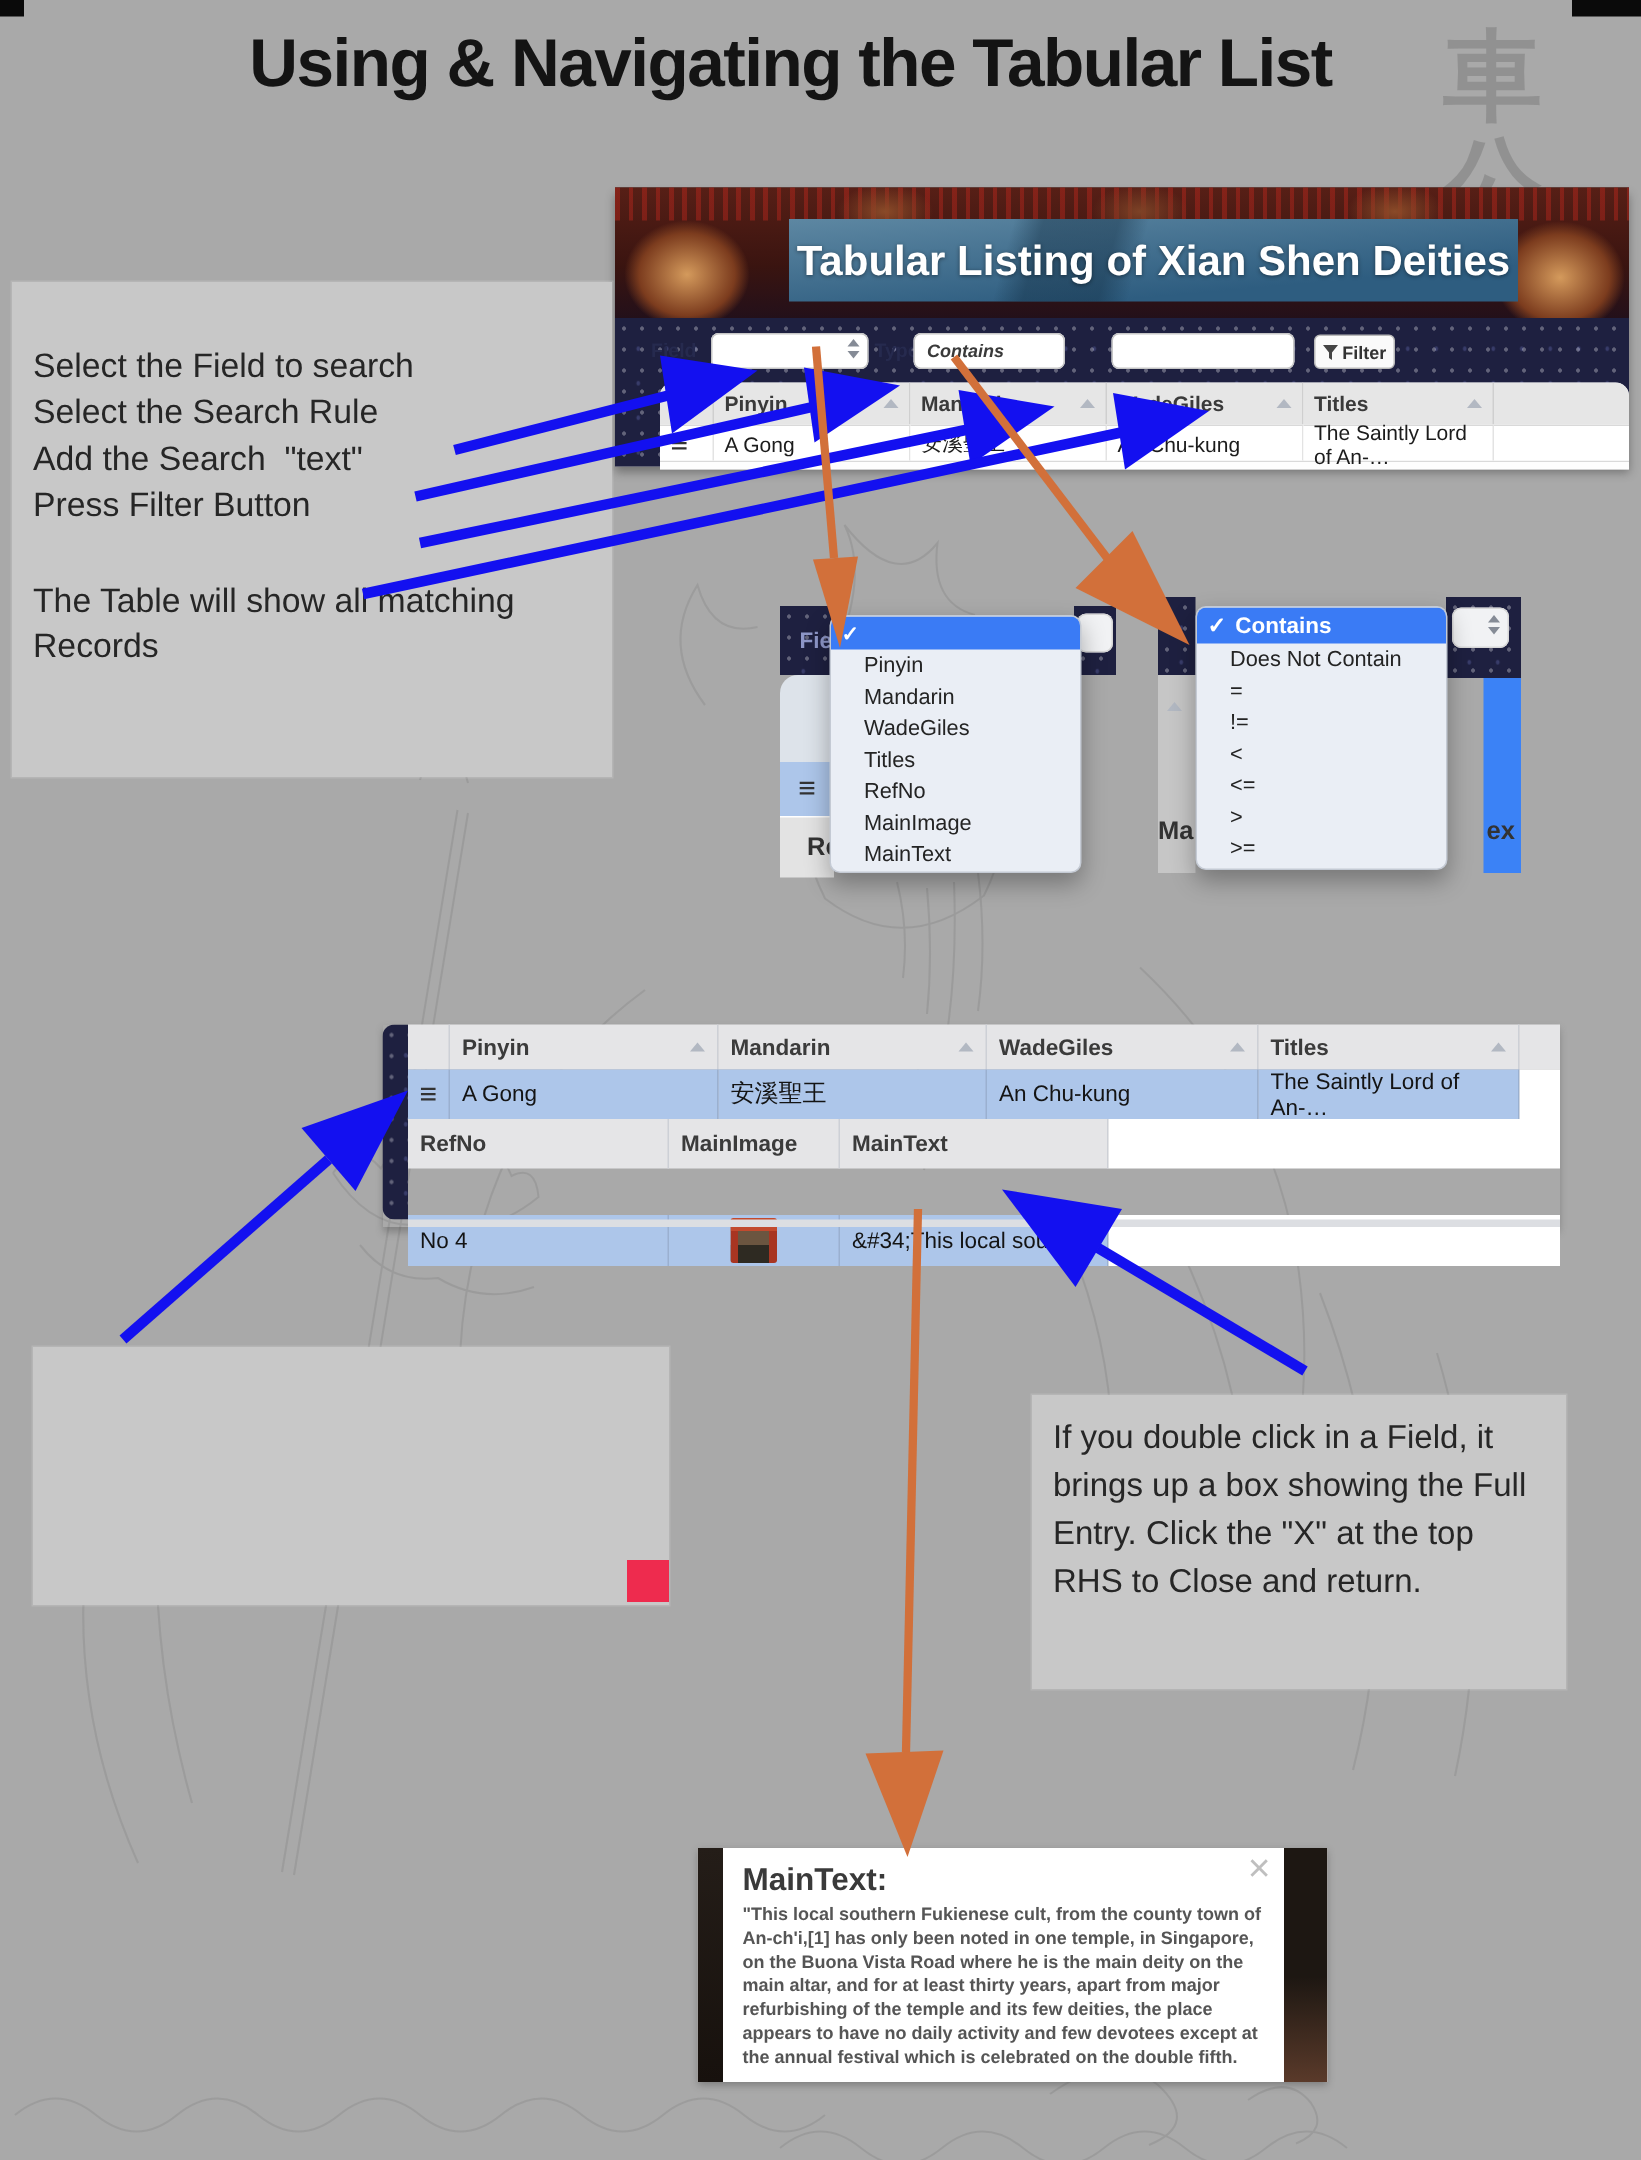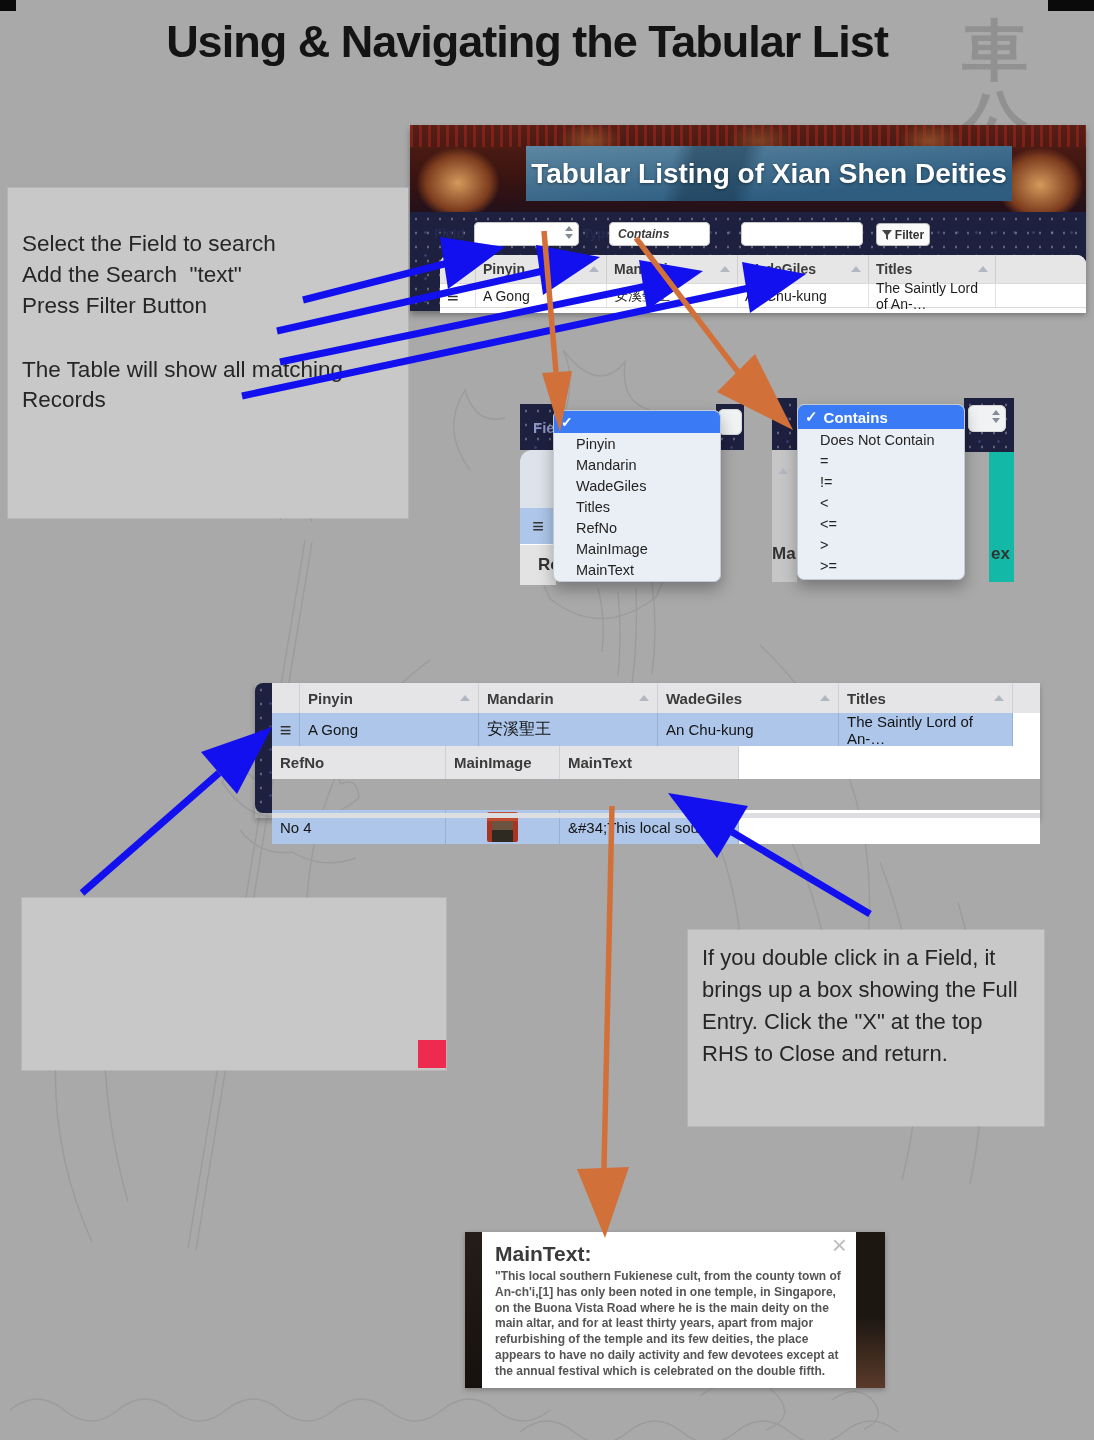--- a/index.html
+++ b/index.html
@@ -78,21 +78,21 @@
   #fmenu .bband{left:0;top:104px;width:36px;height:36px;background:#adc6ea;display:flex;align-items:center;justify-content:center;}
   #fmenu .gband{left:0;top:140px;width:36px;height:40px;background:#e3e3e3;border-top:1px solid #fff;display:flex;align-items:center;}
   #fmenu .gband span{font-size:17px;font-weight:700;color:#333;padding-left:18px;}
   #fmenu .menu{position:absolute;left:33px;top:6px;width:168px;height:172px;}
   #rmenu{left:772px;top:398px;width:242px;height:214px;}
   #rmenu .fl{left:0;top:0;width:25px;height:52px;}
   #rmenu .fr{left:192px;top:0;width:50px;height:54px;}
   #rmenu .lg{left:0;top:52px;width:25px;height:132px;background:#c6c6c6;}
   #rmenu .lg .car{position:absolute;left:6px;top:18px;}
   #rmenu .lg span{position:absolute;left:0;top:94px;font-size:17px;font-weight:700;color:#333;}
-  #rmenu .rg{left:217px;top:54px;width:25px;height:130px;background:#14b8a6;}
+  #rmenu .rg{left:217px;top:54px;width:25px;height:130px;background:#3b82f6;}
   #rmenu .rg span{position:absolute;left:2px;top:92px;font-size:17px;font-weight:700;color:#333;}
   #rmenu .band{left:18px;top:184px;width:224px;height:30px;background:#adc6ea;display:flex;align-items:center;overflow:hidden;}
   #rmenu .band .txt{font-size:17px;font-weight:700;color:#101010;margin-left:12px;white-space:nowrap;}
   #rmenu .menu{position:absolute;left:25px;top:6px;width:168px;height:176px;}
   #rmenu .menu .hl{height:24px;font-size:15px;}
   
   #mid{left:255px;top:683px;width:785px;height:135px;box-shadow:0 3px 5px rgba(70,70,70,.4);}
   #mid .strip{left:0;top:0;width:17px;height:130px;border-radius:8px 0 0 8px;}
   #mid .grid{left:17px;top:0;width:768px;}
   .mhc{height:30px;background:#e5e5e7;display:flex;align-items:center;justify-content:space-between;padding:0 8px;box-sizing:border-box;border-right:1px solid #cdd0d6;font-size:15px;font-weight:700;color:#3b3b3b;}
@@ -209,20 +209,21 @@
       <div class="dc w127">The Saintly Lord of An-…</div>
       <div class="dc w90"></div>
     </div>
     <div class="sliver"></div>
   </div>
 </div>
 
 <div id="noteA" class="abs panel">
   <div class="gap"></div>
   <div class="step">Select the Field to search</div>
+  <div class="step">Select the Search Rule</div>
   <div class="step">Add the Search  "text"</div>
   <div class="step">Press Filter Button</div>
   <div class="gap" style="height:34px;"></div>
   <div>The Table will show all matching Records</div>
 </div>
 
 <div id="fmenu" class="abs">
   <div class="fragnavy navy ftl" style="overflow:hidden;display:flex;align-items:center;">
     <span>Fiel</span>
   </div>

